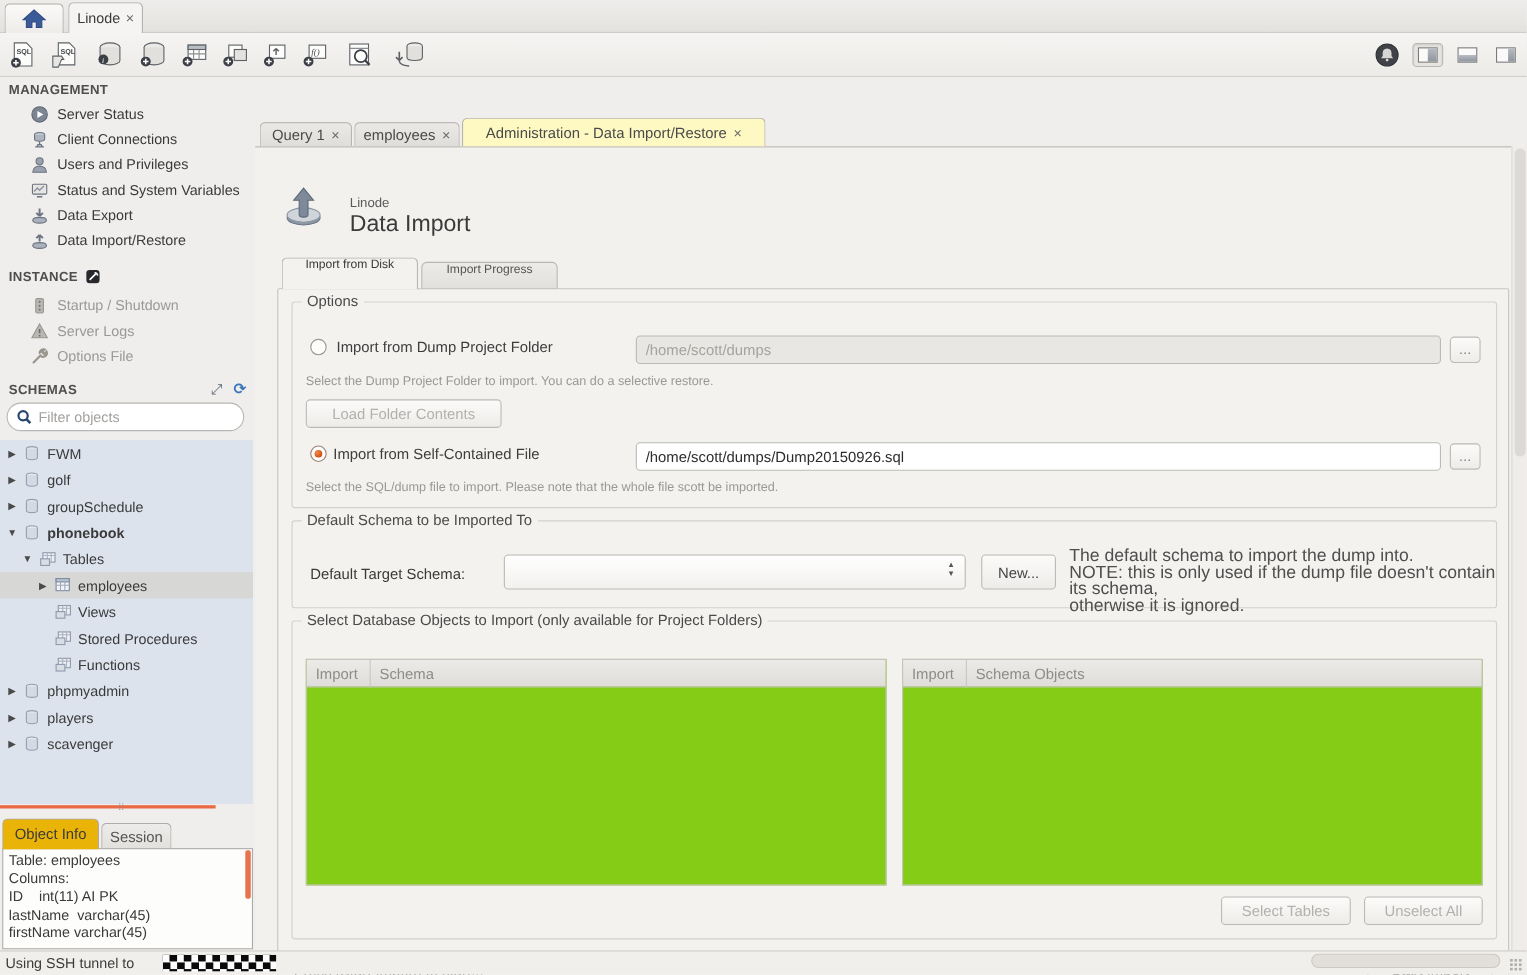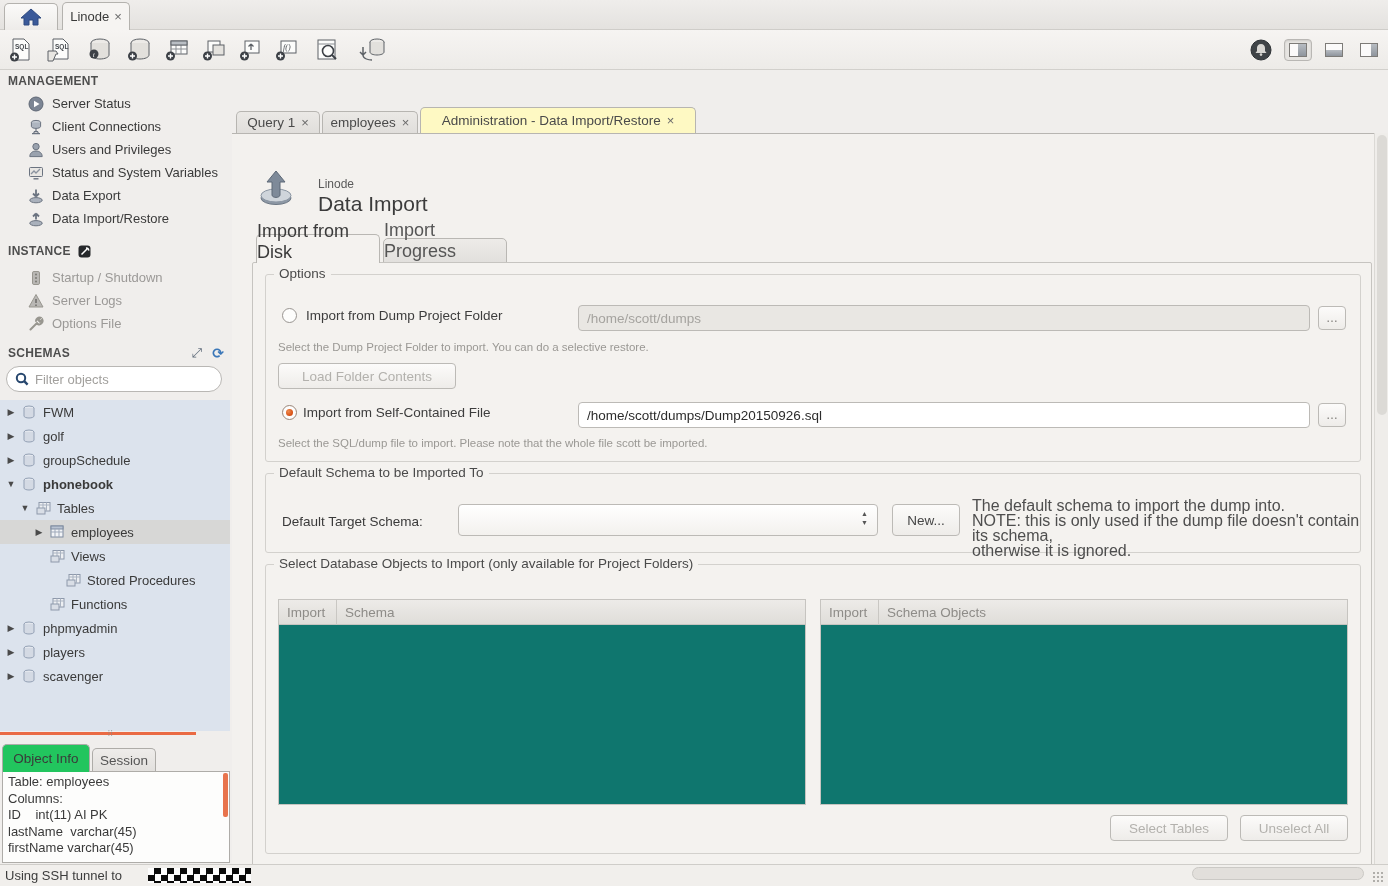--- a/index.html
+++ b/index.html
@@ -47,21 +47,21 @@
   .trow.sel { background:#d7d7d6; }
   .trow.bold { font-weight:bold; }
   .ticon { width:15px; height:14px; flex:0 0 15px; display:inline-flex; }
 
   #splitter { position:absolute; left:0; top:661px; width:230px; height:5px; }
   #splitter .orange { position:absolute; left:0; top:1px; width:196px; height:3px; background:#ea6a43; }
   #splitter .grip { position:absolute; left:108px; top:-2px; color:#8a8886; font-size:8px; letter-spacing:1px; }
 
   .info-tab { position:absolute; display:flex; align-items:center; justify-content:center;
               border:1px solid #aeaca8; border-bottom:none; border-radius:5px 5px 0 0; font-size:13.5px; }
-  #tab-objinfo { left:2px; top:674px; width:88px; height:28px; background:#22c55e; z-index:2; }
+  #tab-objinfo { left:2px; top:674px; width:88px; height:28px; background:#eab308; z-index:2; }
   #tab-session { left:92px; top:678px; width:64px; height:24px; background:linear-gradient(#eeecea,#e2e0dd); color:#555; }
   #infobox { position:absolute; left:2px; top:701px; width:228px; height:92px; background:#fdfdfc;
              border:1px solid #aeaca8; padding:2px 5px; font-size:13px; line-height:16.5px; white-space:pre; overflow:hidden; }
   #info-vscroll { position:absolute; left:223px; top:703px; width:5px; height:44px; background:#e8744d; border-radius:2px; }
 
   
   #statusbar { position:absolute; left:0; top:864px; width:1388px; height:22px; background:#f1efec;
                border-top:1px solid #cfcdc9; }
   #status-text { position:absolute; left:5px; top:3px; color:#3c3c3c; }
   #redact { position:absolute; left:148px; top:3px; width:103px; height:15px;
@@ -83,22 +83,22 @@
   #content { position:absolute; left:0; top:27px; width:1142px; height:767px; background:#f3f1ee;
              border-top:1px solid #b7b5b1; }
   #main-vscroll { position:absolute; left:1142px; top:27px; width:14px; height:767px; background:#efedea;
                   border-left:1px solid #dbd9d5; }
   #main-vthumb { position:absolute; left:2px; top:2px; width:10px; height:280px; background:#dcdad6; border-radius:5px; }
 
   #hdr-icon { position:absolute; left:24px; top:35px; }
   #hdr-conn { position:absolute; left:86px; top:43px; font-size:12px; color:#5a5a5a; }
   #hdr-title { position:absolute; left:86px; top:58px; font-size:21px; color:#3b3b3b; }
 
-  .subtab { position:absolute; display:flex; align-items:flex-end; justify-content:center;
-            border:1px solid #b9b7b3; border-radius:5px 5px 0 0; font-size:18px; }
+  .subtab { position:absolute; display:flex; align-items:flex-start; justify-content:center;
+            border:1px solid #b9b7b3; border-radius:5px 5px 0 0; font-size:11px; }
   #stab1 { left:24px; top:100px; width:124px; height:29px; background:#f4f2ef; border-bottom:none; z-index:2; }
   #stab2 { left:151px; top:104px; width:124px; height:25px; background:linear-gradient(#edebe8,#e2e0dd); color:#555; }
 
   #panel { position:absolute; left:20px; top:128px; width:1120px; height:646px; background:#f4f2ef;
            border:1px solid #c6c4c0; border-radius:2px; }
 
   .groupbox { position:absolute; border:1px solid #d3d1cd; border-radius:3px; }
   .group-label { position:absolute; top:-9px; left:8px; background:#f4f2ef; padding:0 5px; color:#4a4a4a; font-size:13.5px; }
 
   .radio { width:15px; height:15px; border:1px solid #999591; border-radius:50%; background:#fdfdfc; position:relative; }
@@ -114,21 +114,21 @@
 
   .btn { display:flex; align-items:center; justify-content:center; border:1px solid #bcbab6; border-radius:4px;
          background:linear-gradient(#fcfbfa,#eeece9); color:#454545; font-size:13.5px; cursor:default; }
   .btn.dis { color:#b3b1ad; }
   .browse { position:absolute; width:28px; height:24px; color:#7a7874; font-size:12px; }
 
   .combo { position:absolute; border:1px solid #bcbab6; border-radius:4px; background:linear-gradient(#ffffff,#f3f1ee); }
   .spin { position:absolute; right:9px; top:5px; display:flex; flex-direction:column; gap:2px; align-items:center;
           font-size:7px; color:#555; line-height:7px; }
 
-  .dtable { position:absolute; border:1px solid #c6c4c0; background:#0f766e; }
+  .dtable { position:absolute; border:1px solid #c6c4c0; background:#84cc16; }
   .dt-head { height:25px; background:linear-gradient(#edebe8,#dfddd9); border-bottom:1px solid #c6c4c0;
              display:flex; align-items:center; color:#8e8c88; font-size:13.5px; }
   .dt-c1 { width:58px; padding-left:8px; border-right:1px solid #c9c7c3; height:25px; display:flex; align-items:center; }
   .dt-c2 { padding-left:8px; }
 
   #press-msg { position:absolute; left:14px; top:612px; font-size:13.5px; color:#3d3d3d; }
   #start-btn { position:absolute; right:14px; top:604px; width:114px; height:28px; }
   svg { display:block; }
 </style>
 </head>
@@ -435,21 +435,21 @@
         <span class="tw"></span>
         <span class="ticon">
             <svg width="15" height="14" viewBox="0 0 15 14">
               <rect x="3" y="1.5" width="11" height="8.5" fill="#eef0f3" stroke="#8e99ab"></rect>
               <path d="M3 4 h11 M7 1.5 v8.5 M10.5 1.5 v8.5" stroke="#aab3c1"></path>
               <rect x="1" y="7" width="8" height="6" fill="#d9dee6" stroke="#8e99ab"></rect>
             </svg>
           </span>
         <span>Views</span>
       </div>
-      <div class="trow" style="padding-left:50px">
+      <div class="trow" style="padding-left:34px">
         <span class="tw"></span>
         <span class="ticon">
             <svg width="15" height="14" viewBox="0 0 15 14">
               <rect x="3" y="1.5" width="11" height="8.5" fill="#eef0f3" stroke="#8e99ab"></rect>
               <path d="M3 4 h11 M7 1.5 v8.5 M10.5 1.5 v8.5" stroke="#aab3c1"></path>
               <rect x="1" y="7" width="8" height="6" fill="#d9dee6" stroke="#8e99ab"></rect>
             </svg>
           </span>
         <span>Stored Procedures</span>
       </div>

